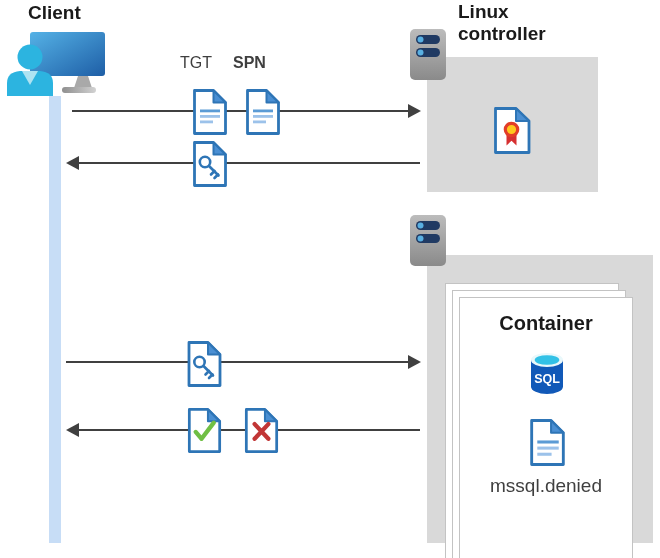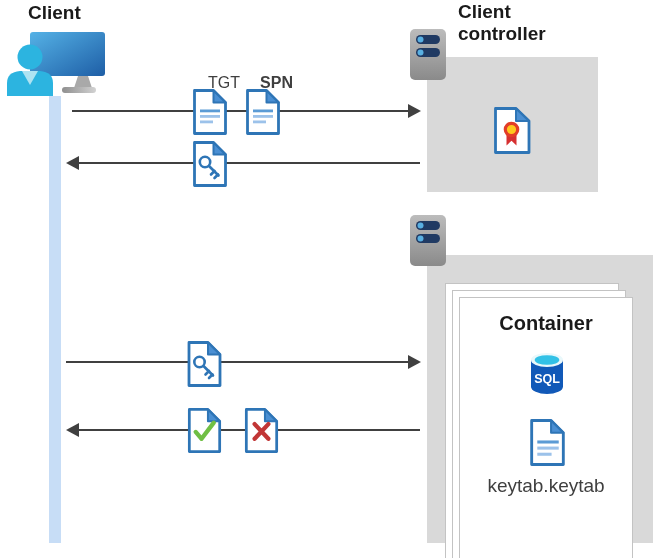--- a/index.html
+++ b/index.html
@@ -2,21 +2,21 @@
 <html style="--doc-blue: #2e75b6; --doc-line-light: #9cc2ea; --doc-line-dark: #5b9bd5; --box-gray: #d9d9d9; --arrow-gray: #404040; --lifeline-blue: #c7ddf6; --check-green: #70bf44; --deny-red: #c13636; --sql-body-blue: #1159b8; --sql-top-cyan: #32c1e6; --cert-yellow: #ffc81e; --cert-red: #d63031; --server-bar-navy: #203a63; --server-dot-blue: #59b0e2; --person-cyan: #2cb4e0; --label-dark: #1a1a1a; --sublabel-gray: #3f3f3f;"><head>
 <meta charset="utf-8">
 <style>
   html,body{margin:0;padding:0;background:#fff;}
   .canvas{
     position:relative;width:660px;height:558px;background:#fff;overflow:hidden;
     font-family:"Liberation Sans","DejaVu Sans",sans-serif;
   }
   .abs{position:absolute;}
   .section-label{font-weight:bold;font-size:19px;line-height:22px;color:var(--label-dark,#1a1a1a);}
-  .sub-label{font-size:16px;color:var(--sublabel-gray,#3f3f3f);text-align:right;margin-top:20px;}
+  .sub-label{font-size:16px;color:var(--sublabel-gray,#3f3f3f);text-align:left;}
   .box-gray{background:var(--box-gray,#d9d9d9);}
   .lifeline{background:var(--lifeline-blue,#c7ddf6);width:12px;}
   .shaft{position:absolute;height:2px;background:var(--arrow-gray,#404040);}
   .ah{position:absolute;width:0;height:0;border-top:7px solid transparent;border-bottom:7px solid transparent;}
   .ah.right{border-left:13px solid var(--arrow-gray,#404040);}
   .ah.left{border-right:13px solid var(--arrow-gray,#404040);}
   .card{position:absolute;width:174px;height:280px;background:#fff;border:1px solid #c3c3c3;box-sizing:border-box;}
   .container-title{position:absolute;top:14px;left:0;width:100%;text-align:center;font-weight:bold;font-size:20px;color:var(--label-dark,#1a1a1a);}
   .keytab-label{position:absolute;top:177px;left:0;width:100%;text-align:center;font-size:19px;color:var(--sublabel-gray,#3f3f3f);}
   svg{display:block;}
@@ -93,21 +93,21 @@
   <div class="shaft" style="left:79px;top:162px;width:341px;"></div>
   <svg class="abs" style="left:192px;top:140px;" width="36" height="48" viewBox="0 0 36 48">
     <use href="#docBody"></use>
       <use href="#keyGlyph"></use>
   </svg>
 
   <div class="abs box-gray" style="left:427px;top:57px;width:171px;height:135px;"></div>
   <svg class="abs" style="left:409px;top:28px;" width="38" height="53" viewBox="0 0 38 53">
     <use href="#srvIcon"></use>
   </svg>
-  <div class="abs section-label" style="left:458px;top:1px;width:130px;">Client controller</div>
+  <div class="abs section-label" style="left:458px;top:1px;width:130px;">Linux controller</div>
   <svg class="abs" style="left:493px;top:106px;" width="39" height="49" viewBox="0 0 39 49">
     <path d="M2.5 2.5 H23 L36 15 V46.5 H2.5 Z" fill="#fff" stroke="#2e75b6" stroke-width="2.8" stroke-linejoin="round"></path>
     <path d="M23 2.5 V15 H36 Z" fill="#4a8fd3" stroke="#2e75b6" stroke-width="2" stroke-linejoin="round"></path>
     <path d="M13.5 26 V39.5 L18.5 34.8 L23.5 39.5 V26 Z" fill="#d63031"></path>
     <circle cx="18.5" cy="23.5" r="6.2" fill="#ffc81e" stroke="#e23d28" stroke-width="3.2"></circle>
   </svg>
 
   <div class="abs box-gray" style="left:427px;top:255px;width:226px;height:288px;"></div>
   <svg class="abs" style="left:409px;top:214px;" width="38" height="53" viewBox="0 0 38 53">
     <use href="#srvIcon"></use>
@@ -122,21 +122,21 @@
       <ellipse cx="20" cy="9" rx="16" ry="7" fill="#e9f8fb"></ellipse>
       <ellipse cx="20" cy="9" rx="12.3" ry="4.8" fill="#32c1e6"></ellipse>
       <text x="20" y="31.5" text-anchor="middle" font-size="12.5" font-weight="bold" fill="#ffffff">SQL</text>
     </svg>
     <svg style="position:absolute;left:69px;top:120px;" width="37" height="49" viewBox="0 0 36 48">
       <use href="#docBody"></use>
       <rect x="8" y="22" width="21" height="3" fill="#5b9bd5"></rect>
       <rect x="8" y="28" width="21" height="3" fill="#9cc2ea"></rect>
       <rect x="8" y="34" width="14" height="3" fill="#9cc2ea"></rect>
     </svg>
-    <div class="keytab-label">keytab.keytab</div>
+    <div class="keytab-label">mssql.denied</div>
   </div>
 
   <div class="shaft" style="left:66px;top:361px;width:342px;"></div>
   <div class="ah right" style="left:408px;top:355px;"></div>
   <svg class="abs" style="left:186px;top:340px;" width="37" height="48" viewBox="0 0 36 48">
     <use href="#docBody"></use>
       <use href="#keyGlyph"></use>
   </svg>
 
   <div class="ah left" style="left:66px;top:423px;"></div>

